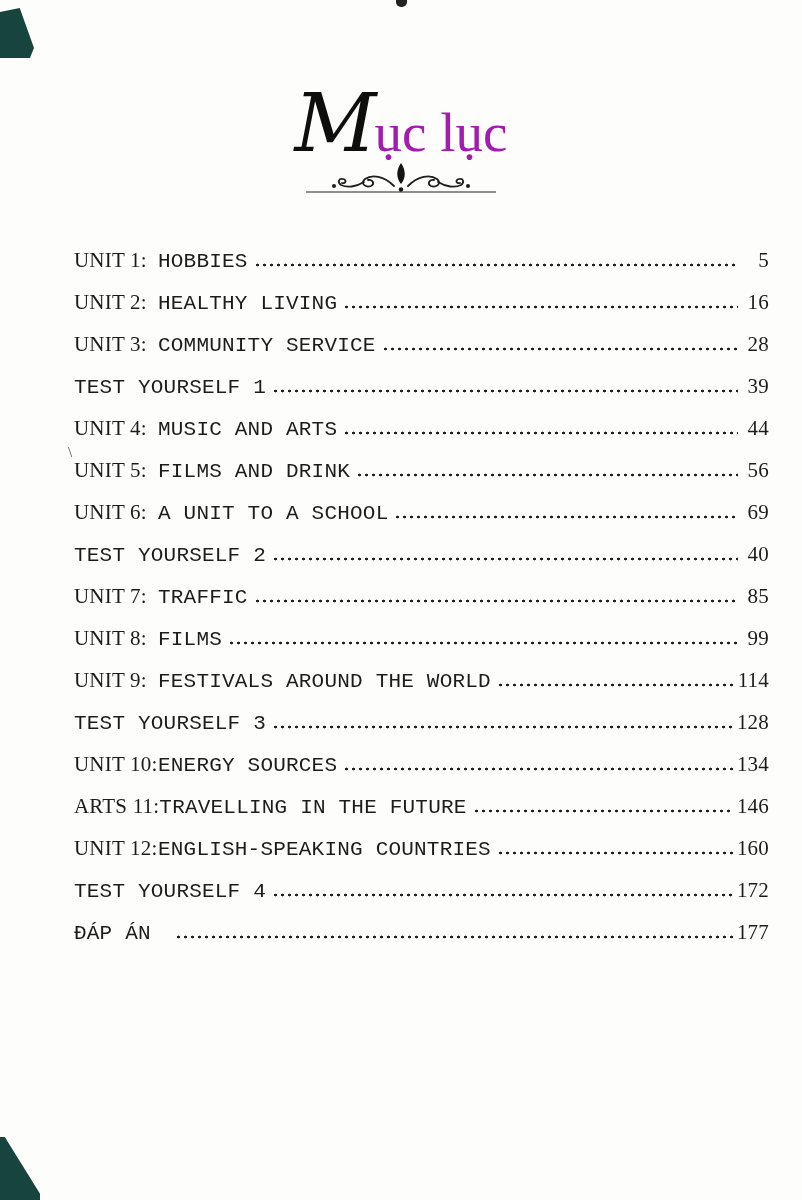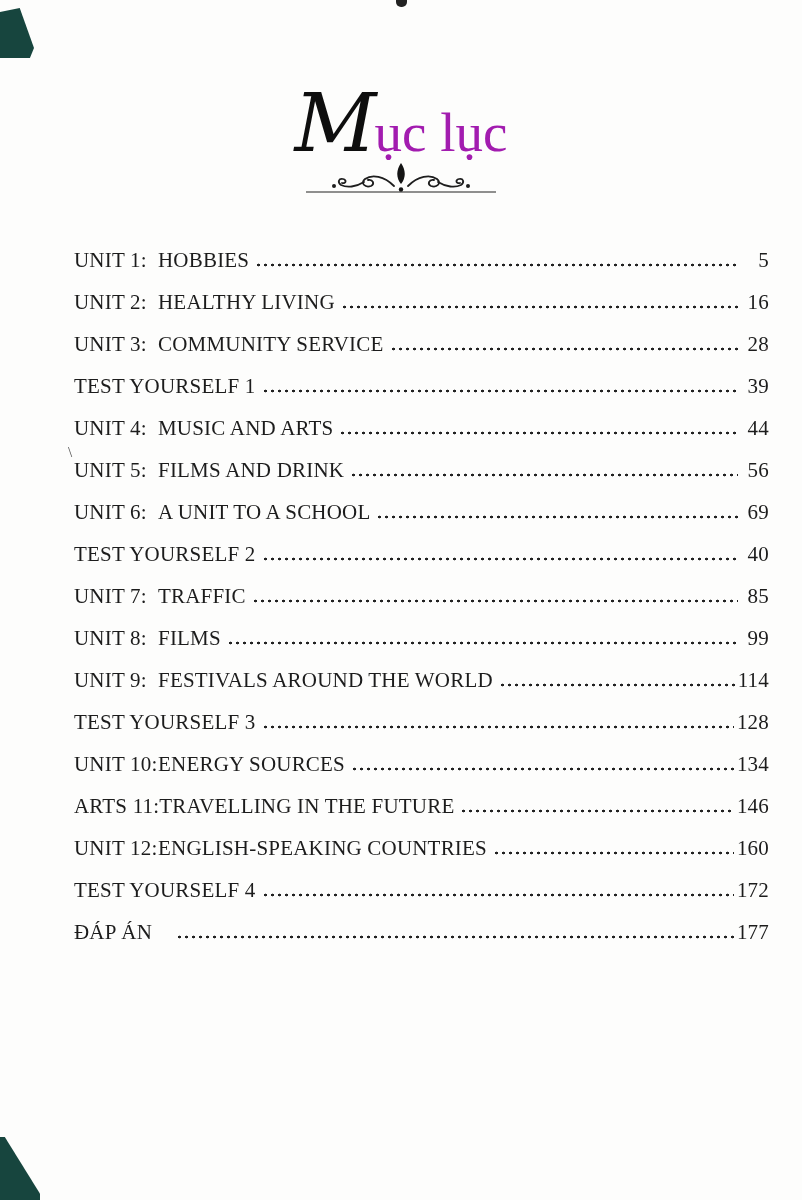--- a/index.html
+++ b/index.html
@@ -54,21 +54,21 @@
     position: absolute; top: 248px; left: 62px; width: 695px; margin-left: 12px;
   }
   .toc-row {
     display: flex; align-items: baseline;
     height: 42px;
     font-size: 21px;
     letter-spacing: 0.2px;
     white-space: nowrap;
   }
   .toc-prefix { flex: 0 0 84px; }
-  .toc-title  { flex: 0 0 auto; }
+  .toc-title  { flex: 0 0 auto; font-family: Liberation Mono, monospace; }
   .leader {
     flex: 1 1 auto;
     height: 4px;
     margin: 0 3px 0 6px;
     background-image: radial-gradient(circle, #222 1.3px, rgba(0,0,0,0) 1.6px);
     background-size: 7px 4px;
     background-repeat: repeat-x;
     background-position: left bottom;
   }
   .leader.gapped { margin-left: 24px; }

